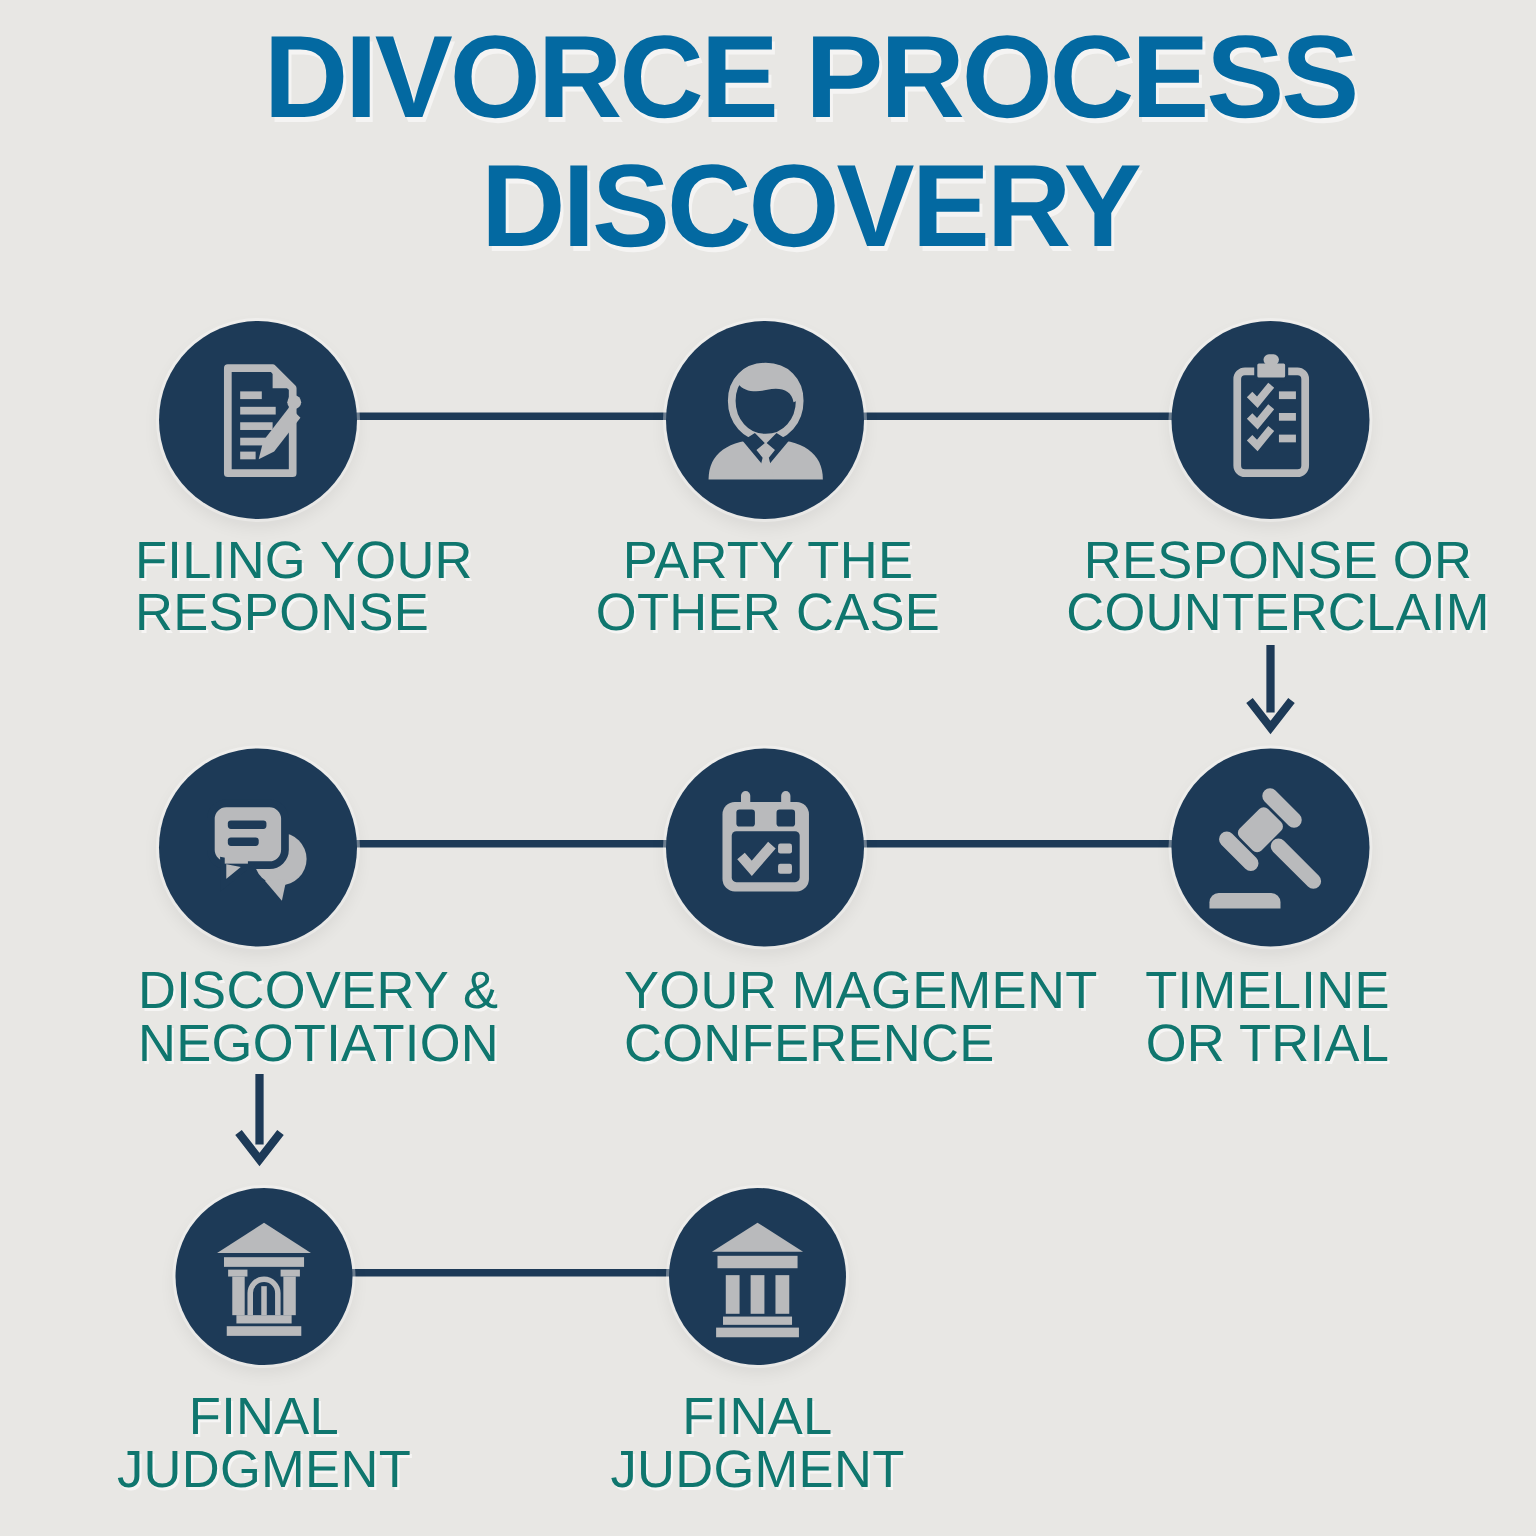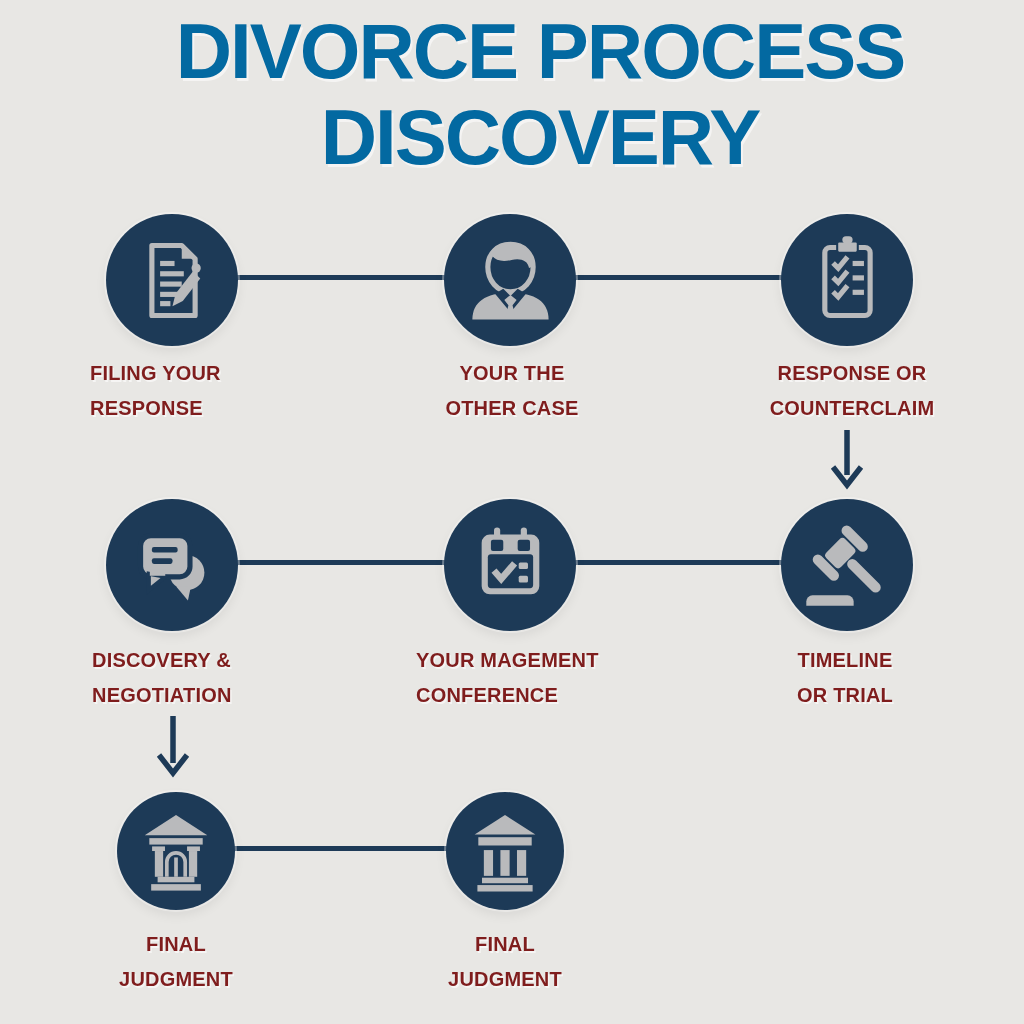--- a/index.html
+++ b/index.html
@@ -8,21 +8,21 @@
   .title{position:absolute;top:8px;left:0;width:1024px;text-align:center;
          color:#0369a1;font-weight:bold;font-size:78px;line-height:86px;letter-spacing:-2px;
          text-shadow:2px 3px 0 rgba(255,255,255,0.55);padding-left:28px;}
   .circle{position:absolute;border-radius:50%;background:#1d3a57;
           display:flex;align-items:center;justify-content:center;
           box-shadow:0 0 0 2px rgba(255,255,255,0.35), 0 5px 12px rgba(0,0,0,0.07);}
   .circle.lg{width:132px;height:132px;}
   .circle.sm{width:118px;height:118px;}
   .circle svg{width:78%;height:78%;}
   .hline{position:absolute;height:5px;background:#1d3a57;}
-  .label{position:absolute;color:#7f1d1d;font-weight:bold;font-size:20px;line-height:35px;
+  .label{position:absolute;color:#0f766e;font-weight:normal;font-size:35px;line-height:35px;
          letter-spacing:.2px;white-space:nowrap;
          text-shadow:1.5px 2px 0 rgba(255,255,255,0.6);}
   .tc{text-align:center;}
   .arrow{position:absolute;}
 </style>
 </head>
 <body>
 
 <div class="stage">
 
@@ -140,21 +140,21 @@
       <rect x="25" y="79" width="50" height="6" fill="#b9babc"></rect>
       <rect x="20" y="87" width="60" height="7" fill="#b9babc"></rect>
     </svg>
   </div>
 
   <div class="label" style="left:90px;top:356px;">
     <div>FILING YOUR</div>
     <div>RESPONSE</div>
   </div>
   <div class="label tc" style="left:332px;top:356px;width:360px;">
-    <div>YOUR THE</div>
+    <div>PARTY THE</div>
     <div>OTHER CASE</div>
   </div>
   <div class="label tc" style="left:672px;top:356px;width:360px;">
     <div>RESPONSE OR</div>
     <div>COUNTERCLAIM</div>
   </div>
   <div class="label" style="left:92px;top:643px;">
     <div>DISCOVERY &amp;</div>
     <div>NEGOTIATION</div>
   </div>

